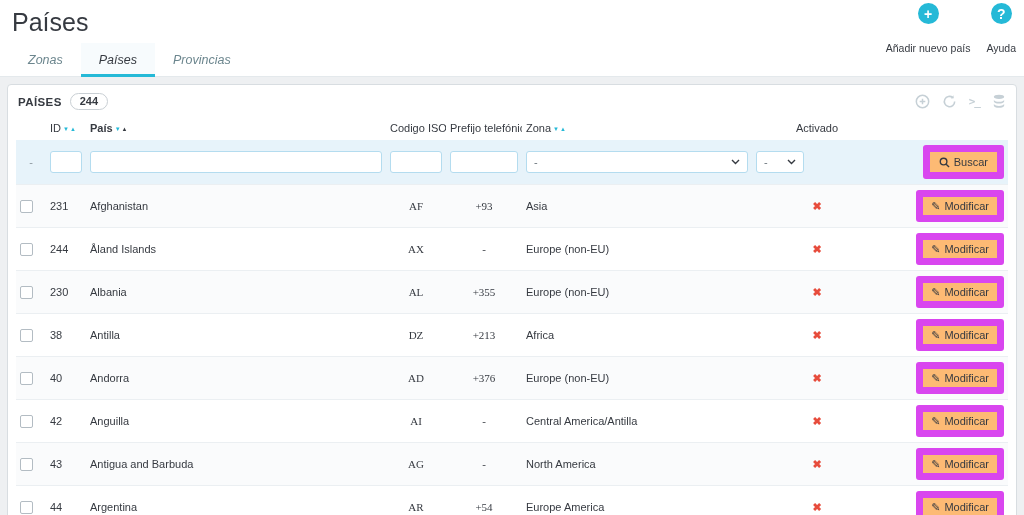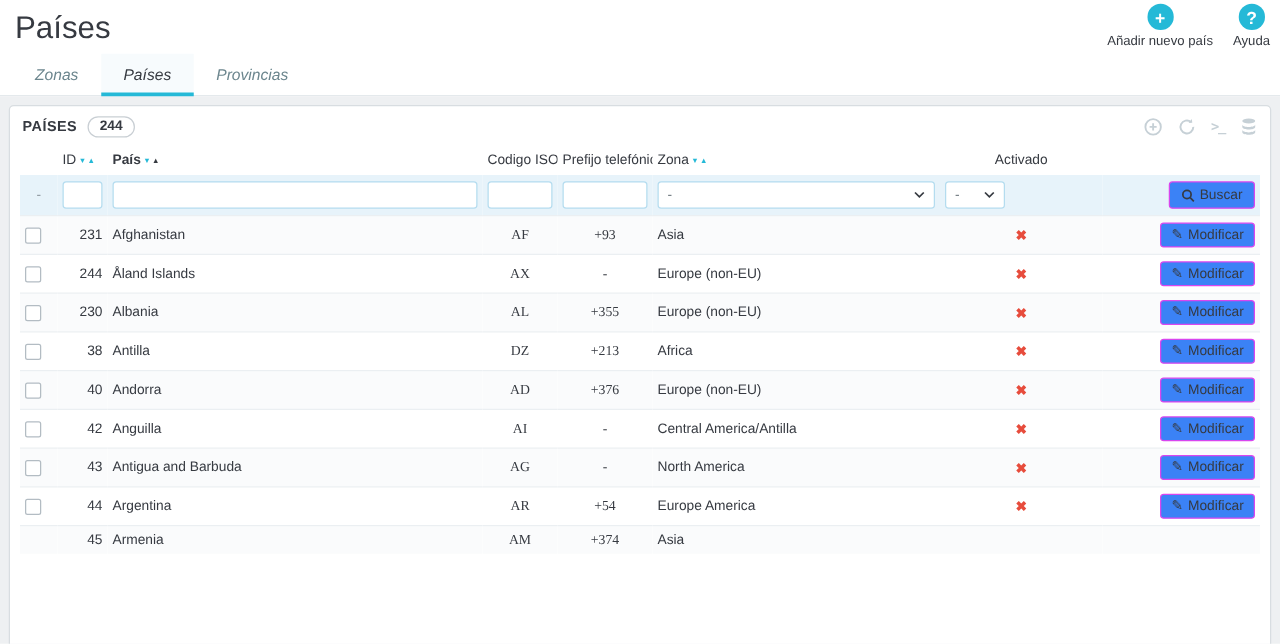--- a/index.html
+++ b/index.html
@@ -14,21 +14,21 @@
   
   .page-head { padding: 8px 12px 0 12px; background: #fff; position: relative; }
   .page-title { font-size: 25px; font-weight: 400; color: #363a41; }
   .head-actions { position: absolute; top: 3px; right: 8px; display: flex; gap: 16px; }
   .head-action { display: flex; flex-direction: column; align-items: center; cursor: pointer; }
   .round-icon {
     width: 21px; height: 21px; border-radius: 50%;
     background: #25b9d7; color: #fff; font-size: 14px; font-weight: bold;
     display: flex; align-items: center; justify-content: center; line-height: 1;
   }
-  .head-action-label { font-size: 10.5px; color: #363a41; margin-top: 3px; white-space: nowrap; }
+  .head-action-label { font-size: 10.5px; color: #363a41; margin-top: 18px; white-space: nowrap; }
 
   
   .tabs { display: flex; padding: 0 10px; background: #fff; border-bottom: 1px solid #e4e9ec; margin-top: 6px; font-style: italic; }
   .tab { padding: 10px 18px 9px; font-size: 12.5px; color: #6c868e; cursor: pointer; position: relative; }
   .tab.active { color: #363a41; background: #f7fbfd; }
   .tab.active::after {
     content: ""; position: absolute; left: 0; right: 0; bottom: -1px; height: 3px; background: #25b9d7;
   }
 
   
@@ -70,34 +70,34 @@
     height: 22px; border: 1px solid #b4dcef; border-radius: 3px; background: #fff;
     font-size: 11px; color: #6b757c; display: flex; align-items: center;
     justify-content: space-between; padding: 0 7px; cursor: pointer;
   }
   .f-select .chev { color: #363a41; display: flex; }
   .dash-cell { color: #8d979e; font-size: 11px; text-align: center; }
 
   tbody.rows tr { border-top: 1px solid #ebeff2; }
   tbody.rows tr:nth-child(odd) { background: #fafbfc; }
   tbody.rows td { font-size: 11px; padding: 5px 4px; color: #363a41; white-space: nowrap; overflow: hidden; }
-  td.c-id { text-align: right; padding-right: 14px; }
+  td.c-id { text-align: left; padding-right: 14px; }
   td.c-iso, td.c-prefix, td.c-status { text-align: center; font-family: Liberation Serif, serif; }
   td.c-actions { text-align: right; padding-right: 4px; }
 
   .checkbox {
     width: 13px; height: 13px; border: 1px solid #b3bcc3; border-radius: 2px;
     background: #fff; display: inline-block; cursor: pointer; vertical-align: middle;
   }
   .status-mark { font-size: 11px; font-weight: bold; }
   .status-mark.no { color: #e74c3c; }
 
   .btn {
     display: inline-flex; align-items: flex-end; gap: 4px;
-    border: 1px solid #d946ef; border-radius: 3px; background: #3b82f6;
+    border: 7px solid #d946ef; border-radius: 3px; background: #fdba74;
     font-size: 11px; color: #363a41; padding: 3px 8px; cursor: pointer;
     font-family: "Liberation Sans", sans-serif;
   }
   .btn .pencil-glyph { font-size: 11px; line-height: 1; }
   .btn-search { padding: 4px 9px; }
   .btn-search svg { display: block; }
 </style>
 </head>
 <body>
 

